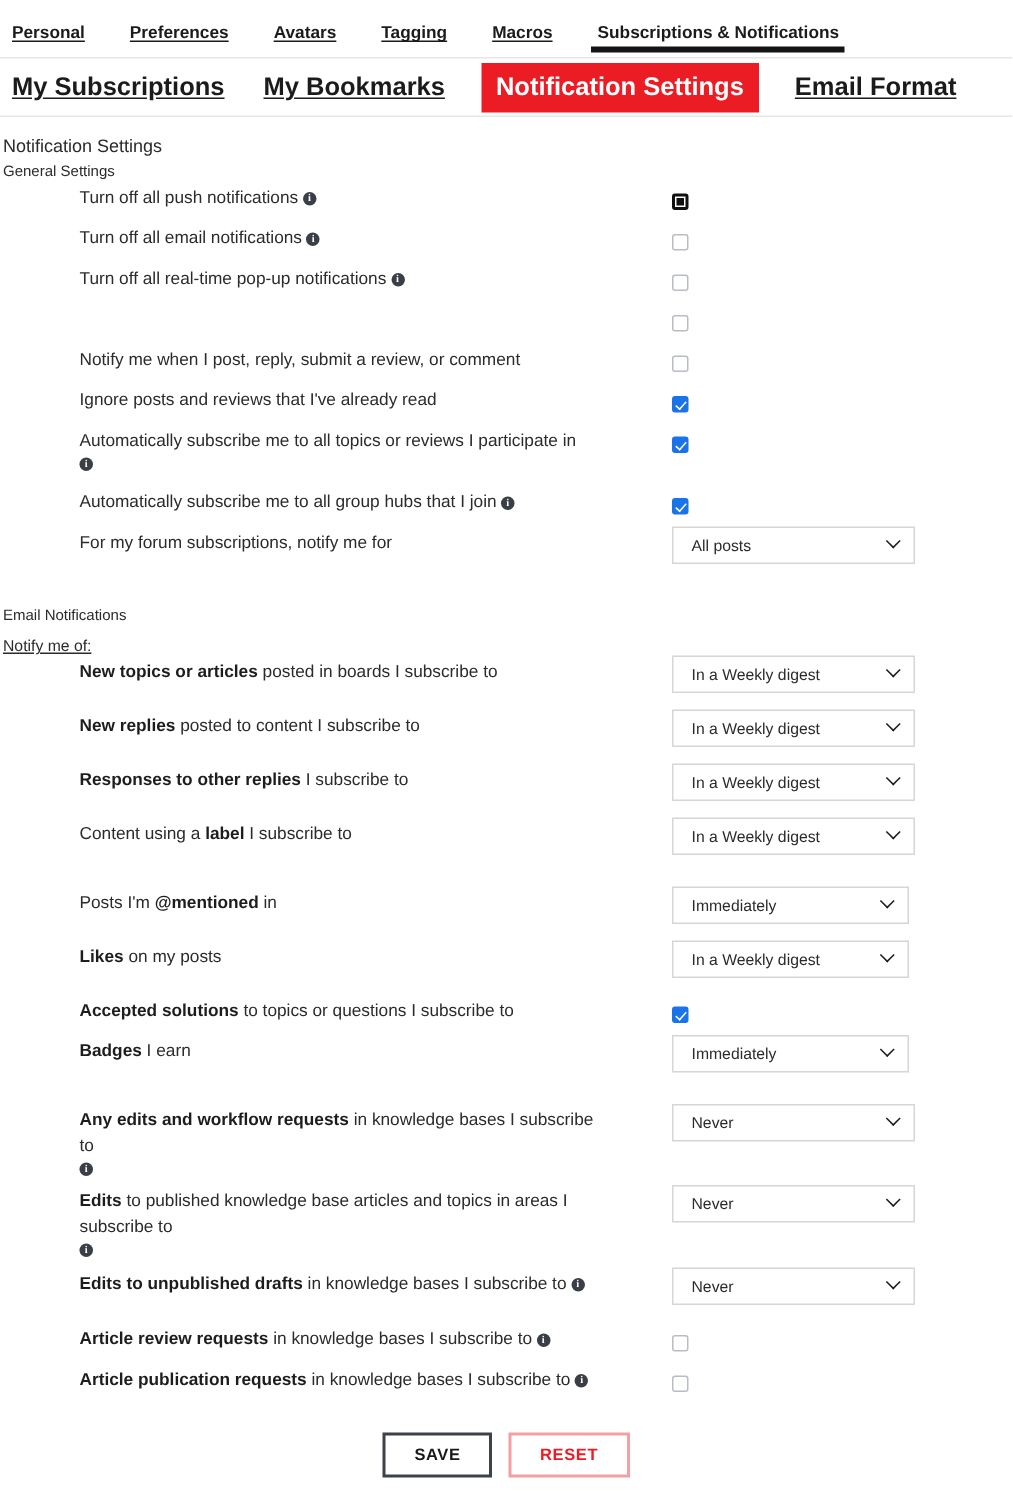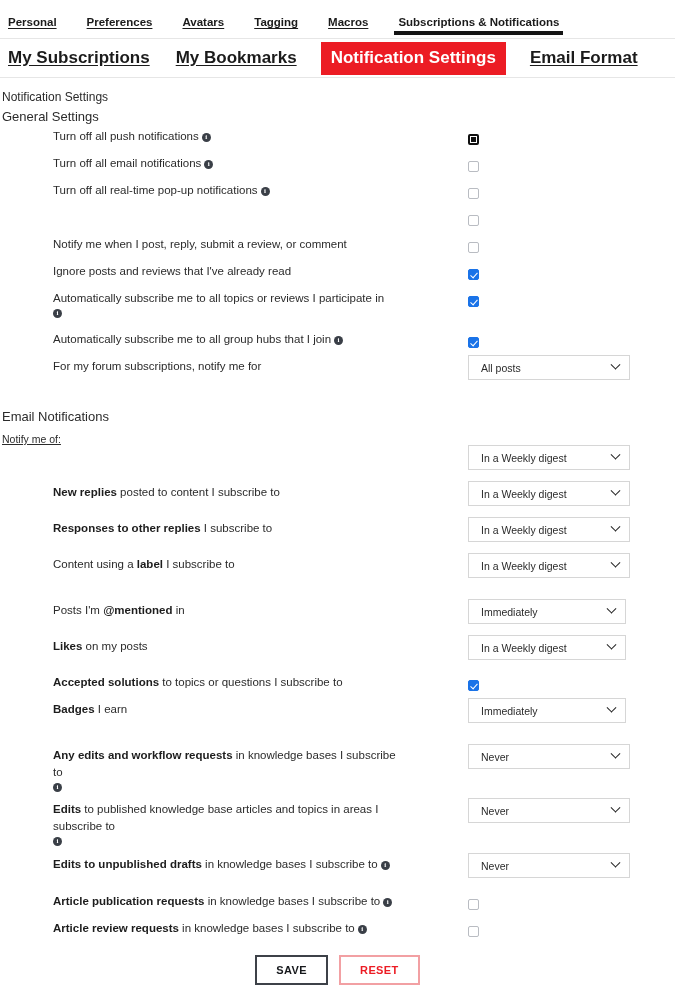--- a/index.html
+++ b/index.html
@@ -75,21 +75,21 @@
     margin: 0 -2px;
   }
 
   
   .page-title {
     font-size: 12px;
     color: #2b2b2b;
     padding: 12px 0 2px 2px;
   }
   .section-title {
-    font-size: 13px;
+    font-size: 10px;
     color: #2b2b2b;
     padding: 3px 0 4px 2px;
   }
   .notify-label {
     font-size: 10.5px;
     color: #2b2b2b;
     padding: 5px 16px 3px 2px;
     text-decoration: underline;
   }
 
@@ -104,21 +104,21 @@
   .row .lbl {
     width: 400px;
     padding-left: 53px;
     font-size: 11.5px;
     line-height: 17px;
     color: #2b2b2b;
   }
   .row .lbl b { font-weight: bold; color: #1d1d1d; }
   .ctl {
     position: absolute;
-    left: 468px;
+    left: 448px;
     top: 0;
   }
 
   
   .info {
     display: inline-block;
     width: 9px; height: 9px;
     border-radius: 50%;
     background: #3a3f47;
     color: #fff;
@@ -283,20 +283,21 @@
         </div>
       </div>
     </div>
   </div>
 
 <div class="section-title" style="padding-top:13px">Email Notifications</div>
 <div class="notify-label">Notify me of:</div>
 
 <div class="rows" id="email-rows">
     <div class="row" style="min-height: 36px;">
+      <div class="lbl"><b>New topics or articles</b><span> posted in boards I subscribe to</span></div>
       <div class="ctl" style="top: -3px;">
         <div class="sel w-narrow">
           <span>In a Weekly digest</span>
           <span class="caret"></span>
         </div>
       </div>
     </div>
     <div class="row" style="min-height: 36px;">
       <div class="lbl"><b>New replies</b><span> posted to content I subscribe to</span></div>
       <div class="ctl" style="top: -3px;">
@@ -376,25 +377,25 @@
     <div class="row" style="min-height: 37px;">
       <div class="lbl"><b>Edits to unpublished drafts</b><span> in knowledge bases I subscribe to</span><span class="info">i</span></div>
       <div class="ctl" style="top: -3px;">
         <div class="sel w-narrow">
           <span>Never</span>
           <span class="caret"></span>
         </div>
       </div>
     </div>
     <div class="row" style="min-height: 27px;">
+      <div class="lbl"><b>Article review requests</b><span> in knowledge bases I subscribe to</span><span class="info">i</span></div>
+      <div class="ctl" style="top: 3px;"><div class="cb"></div></div>
+    </div>
+    <div class="row" style="min-height: 27px;">
       <div class="lbl"><b>Article publication requests</b><span> in knowledge bases I subscribe to</span><span class="info">i</span></div>
-      <div class="ctl" style="top: 3px;"><div class="cb"></div></div>
-    </div>
-    <div class="row" style="min-height: 27px;">
-      <div class="lbl"><b>Article review requests</b><span> in knowledge bases I subscribe to</span><span class="info">i</span></div>
       <div class="ctl" style="top: 3px;"><div class="cb"></div></div>
     </div>
   </div>
 
 <div class="footer">
   <button class="btn btn-save">SAVE</button>
   <button class="btn btn-reset">RESET</button>
 </div>
 
 </body></html>

